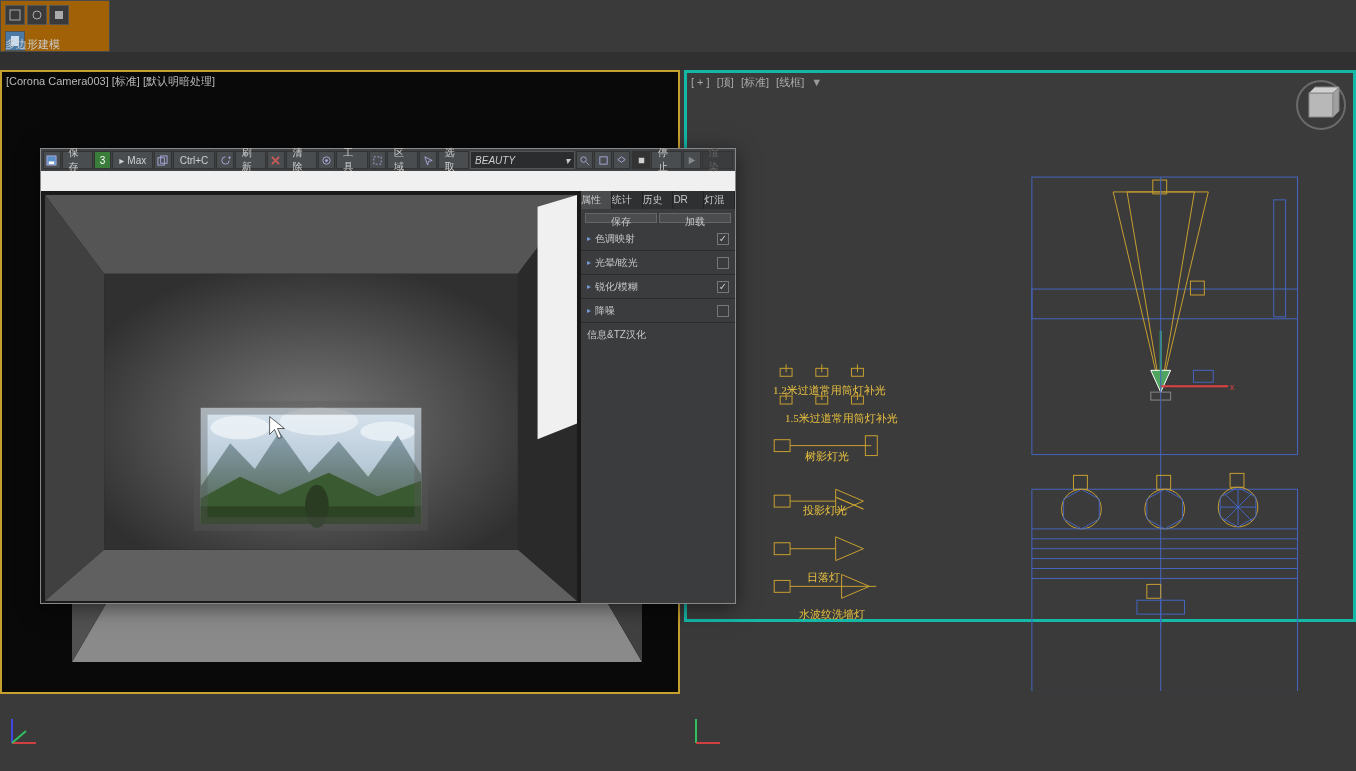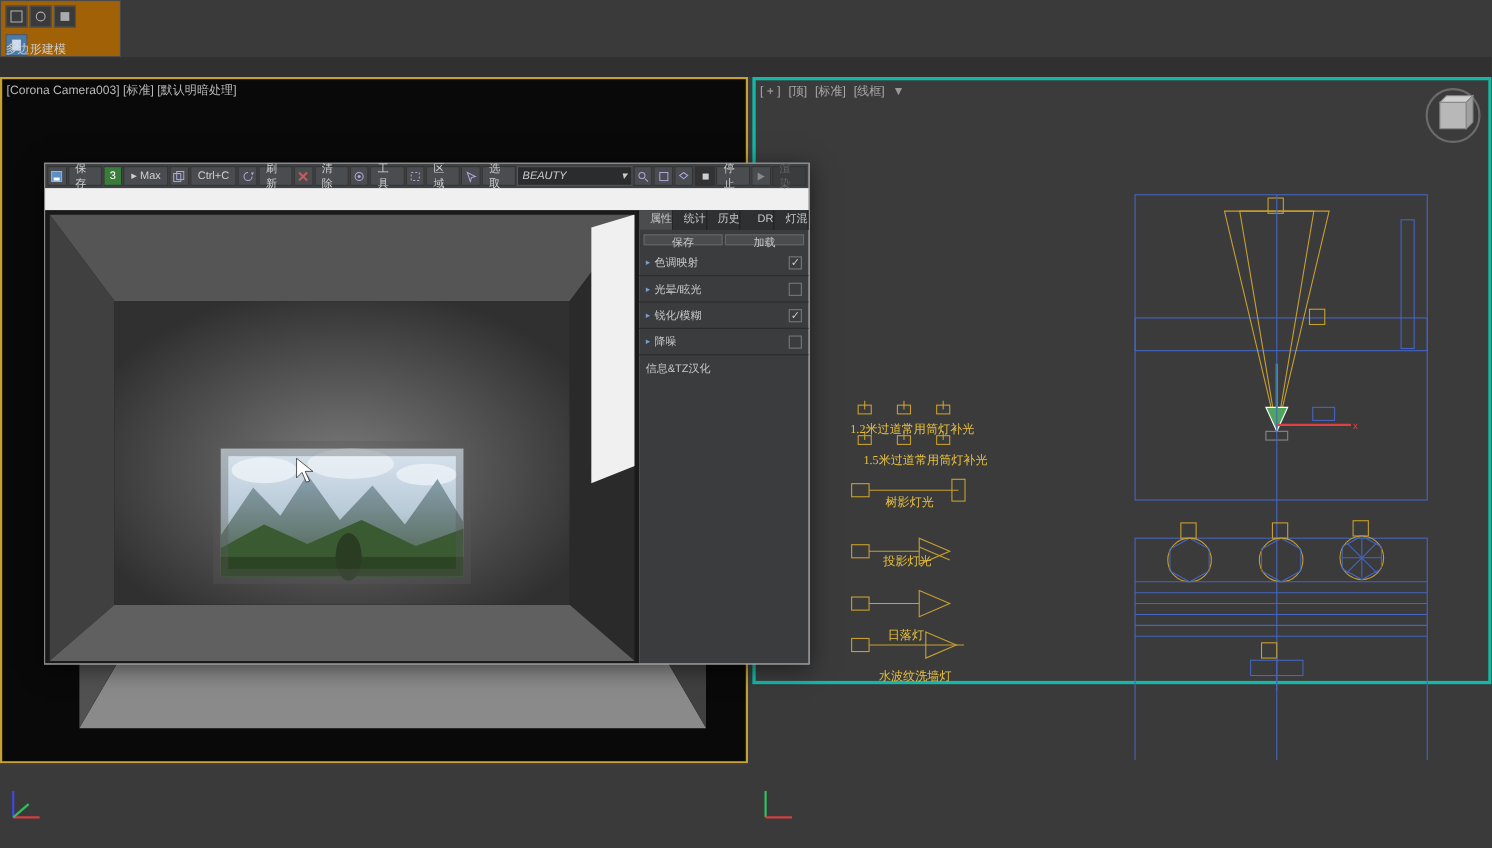--- a/index.html
+++ b/index.html
@@ -33,21 +33,21 @@
 .c-btn{height:18px;padding:0 6px;display:flex;align-items:center;gap:3px;background:#4a4d50;color:#d0d0d0;font-size:10px;cursor:pointer;border:1px solid #333}
 .c-btn svg{width:11px;height:11px}
 .c-btn.iconly{width:20px;padding:0;justify-content:center}
 .c-select{width:120px;height:18px;background:#2a2c2e;color:#ccc;font-size:10px;font-style:italic;border:1px solid #555;padding:0 4px;display:flex;align-items:center}
 .c-render{position:absolute;top:42px;left:0;width:540px;height:412px;background:#1a1a1a}
 .c-room{position:absolute;inset:4px;}
 .c-status{position:absolute;bottom:0;left:0;right:0;height:18px;background:rgba(0,0,0,0.7);color:#ccc;font-size:10px;display:flex;align-items:center;justify-content:center}
 
 .c-panel{position:absolute;top:42px;left:540px;width:154px;height:412px;background:#3a3c3e;color:#c8c8c8}
 .c-tabs{display:flex;height:18px;background:#2e3032}
-.c-tab{flex:1;text-align:right;font-size:10px;line-height:18px;border-right:1px solid #222;cursor:pointer}
+.c-tab{flex:1;text-align:left;font-size:10px;line-height:18px;border-right:1px solid #222;cursor:pointer}
 .c-tab.active{background:#4a4c4e}
 .c-subbtns{display:flex;height:18px;gap:2px;padding:4px}
 .c-subbtn{flex:1;background:#4a4c4e;text-align:center;font-size:10px;line-height:16px;border:1px solid #666;cursor:pointer}
 .c-section{display:flex;align-items:center;height:24px;padding:0 6px;font-size:10px;border-bottom:1px solid #2a2c2e;cursor:pointer}
 .c-section .tri{margin-right:4px;color:#759bd0;font-size:8px}
 .c-section .chk{margin-left:auto;width:12px;height:12px;border:1px solid #777;display:flex;align-items:center;justify-content:center}
 .c-info{padding:6px;font-size:10px;line-height:14px;color:#aaa}
 
 .scene{position:absolute;inset:0;pointer-events:none}
 .annot{position:absolute;color:#e8c040;font-size:11px;font-family:Liberation Serif, serif;white-space:nowrap}

